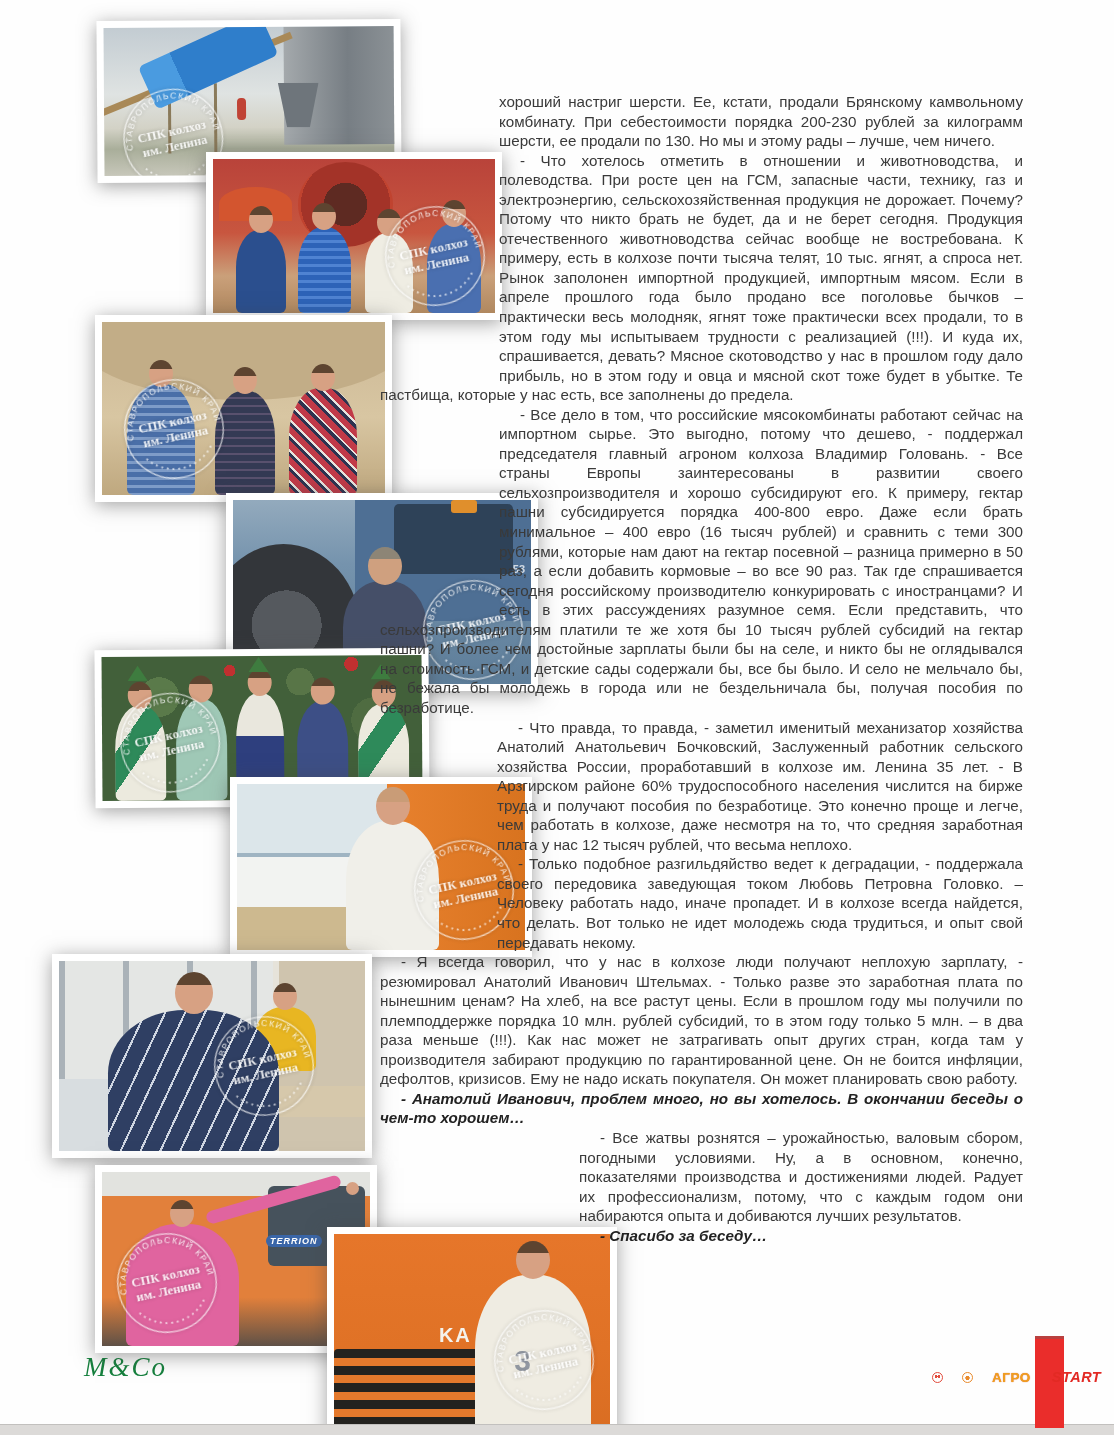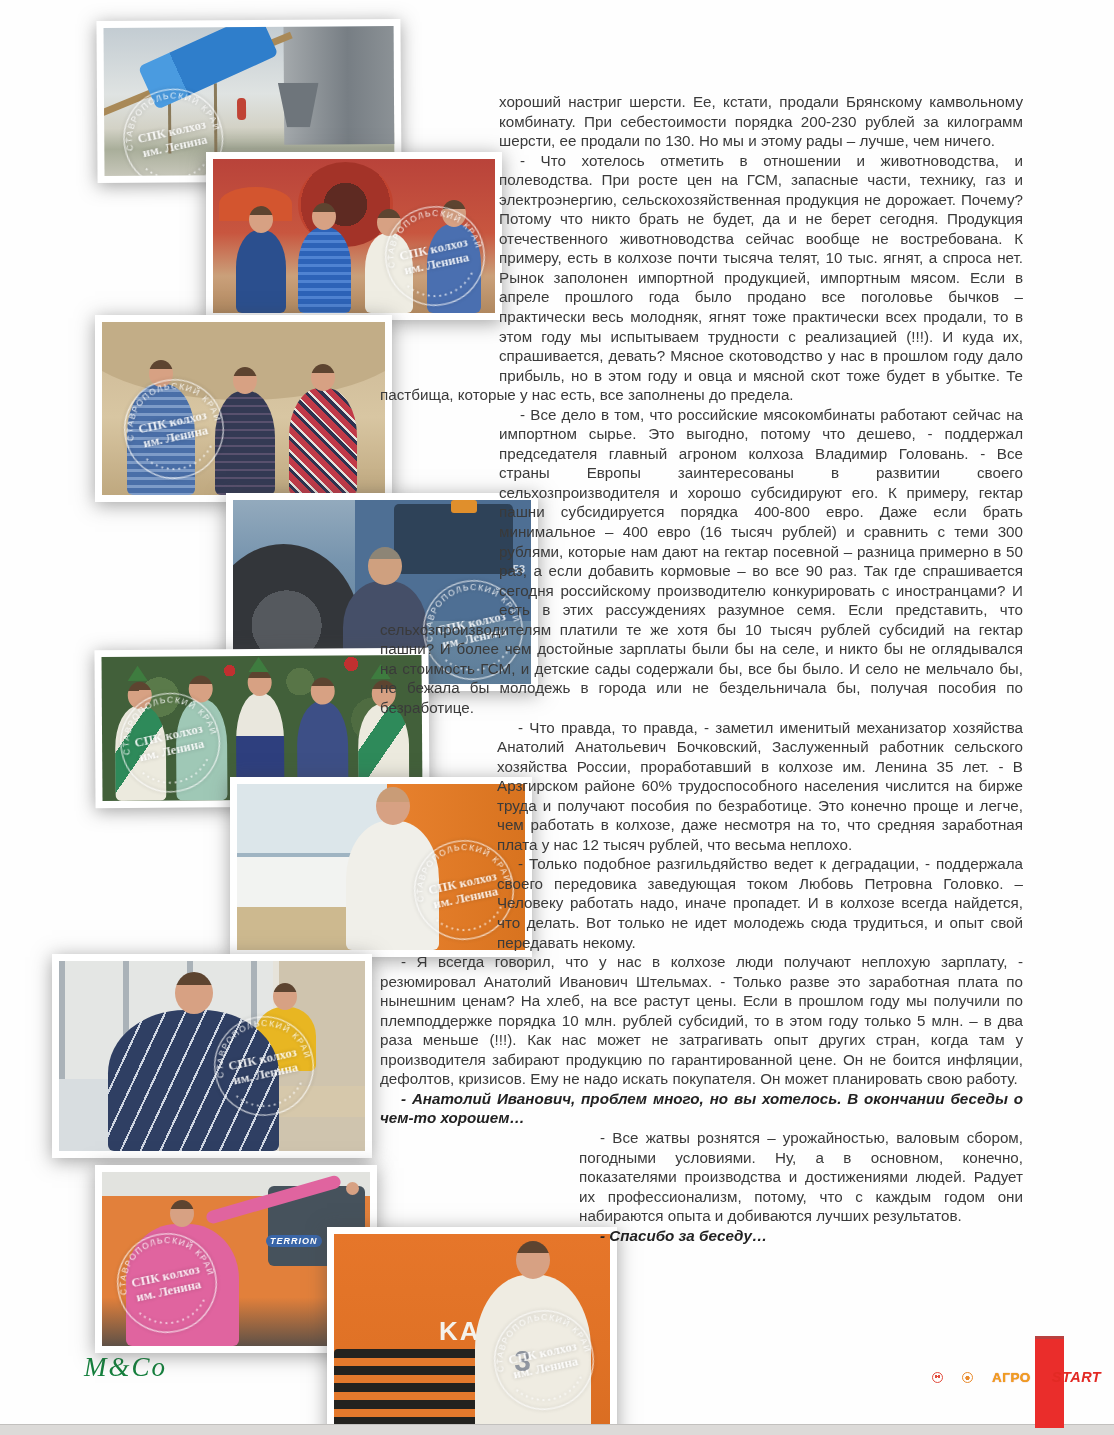--- a/index.html
+++ b/index.html
@@ -106,21 +106,21 @@
   .s8-brand{left:50%;top:36%;background:#3a66a8;color:#fff;font-style:italic;font-weight:bold;
             font-size:9px;letter-spacing:1px;padding:1px 4px;border-radius:6px;margin-left:30px;}
   .s8-arm{left:38%;top:12%;width:52%;height:13px;background:#e0649f;transform:rotate(-16deg);border-radius:7px;}
   .s8-hand{right:4%;top:6%;width:13px;height:13px;border-radius:50%;background:#d7a183;}
   .s8-man{left:9%;width:42%;height:70%;background:#e0649f;}
 
   
   .p9 .scene{background:linear-gradient(180deg,#e6762a 0%,#e07226 55%,#d96d22 100%);}
   .s9-grille{left:0;bottom:0;width:56%;height:44%;border-radius:4px;
       background:repeating-linear-gradient(180deg,#23221f 0 9px,#e4792c 9px 17px);}
-  .s9-ka{left:38%;bottom:45%;color:#f4f2ec;font-weight:bold;font-size:26px;letter-spacing:2px;}
+  .s9-ka{left:38%;bottom:45%;color:#f4f2ec;font-weight:bold;font-size:20px;letter-spacing:2px;}
   .s9-man{right:7%;width:42%;height:80%;background:#efece2;}
   .s9-three{position:absolute;left:34%;top:42%;color:#9298a2;font-weight:bold;font-size:30px;
             font-family:"Liberation Sans",sans-serif;}
 
   
   .stamp{position:absolute;width:104px;height:104px;transform:rotate(-12deg);opacity:.88;
          filter:drop-shadow(0 0 2px rgba(0,0,0,.25));pointer-events:none;}
   .st-p1{left:6%;top:40%;} .st-p2{right:3%;bottom:3%;} .st-p3{left:7%;top:32%;}
   .st-p4{right:2%;bottom:1%;} .st-p5{left:5%;bottom:4%;} .st-p6{right:3%;bottom:5%;}
   .st-p7{right:16%;top:28%;} .st-p8{left:5%;top:34%;} .st-p9{right:5%;top:36%;}

